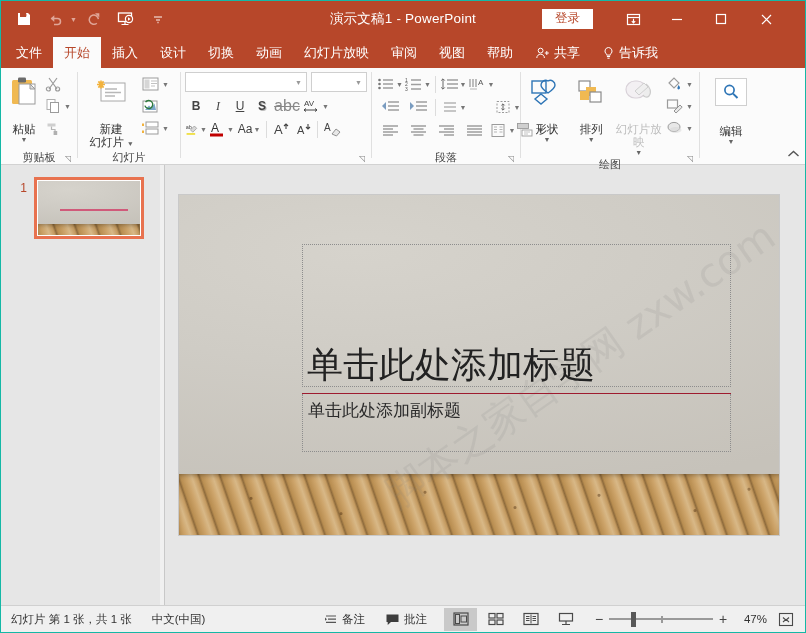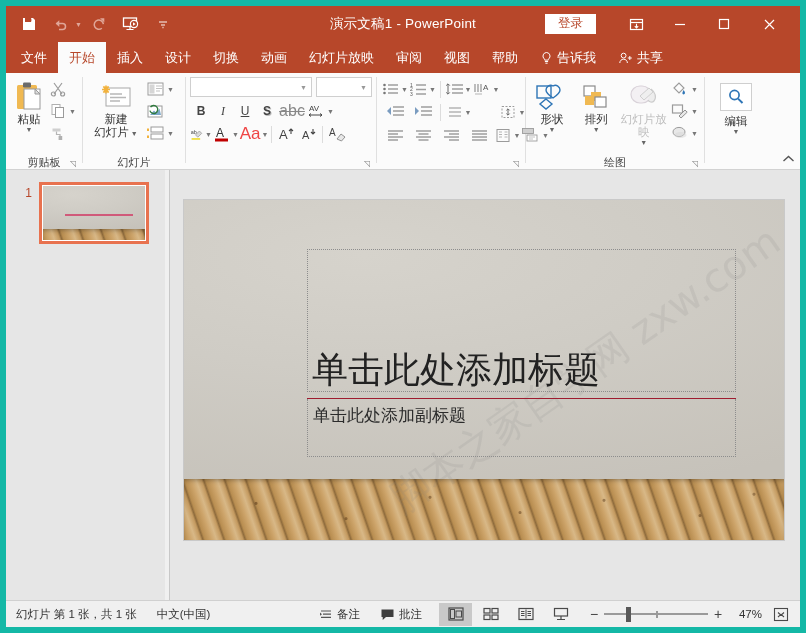--- a/index.html
+++ b/index.html
@@ -5,21 +5,21 @@
   * { box-sizing: border-box; margin: 0; padding: 0; }
   html, body {
     width: 806px; height: 633px;
     font-family: "Liberation Sans", "DejaVu Sans", sans-serif;
     overflow: hidden;
     background: #e6e6e6;
   }
   #app {
     width: 806px; height: 633px;
     position: relative;
-    border: 6px solid #14b8a6;
+    border: 1px solid #14b8a6;
     background: #e6e6e6;
     display: flex; flex-direction: column; justify-content: center;
   }
 
   
   .titlebar {
     height: 36px; background: #b7472a;
     display: flex; align-items: center;
     position: relative; flex: 0 0 36px;
     color: #fff;
@@ -33,21 +33,21 @@
   .qat-btn.dim { color: #e0a698; }
   .qat-btn svg { display: block; }
   .qat-caret { font-size: 7px; margin-left: -3px; color: #e0a698;}
   .title-text {
     position: absolute; left: 0; right: 0; text-align: center;
     font-size: 13.5px; color: #fff; pointer-events: none;
     letter-spacing: .2px;
   }
   .tb-right {
     margin-left: auto; display: flex; align-items: center;
-    height: 36px; padding-right: 8px;
+    height: 36px; padding-right: 16px;
   }
   .signin {
     background: #fff; color: #b7472a;
     font-size: 12.5px; padding: 3px 13px 4px;
     margin-right: 18px; line-height: 1.1;
   }
   .tb-icon {
     width: 44px; height: 36px;
     display: flex; align-items: center; justify-content: center;
     color: #fff; font-size: 13px;
@@ -86,21 +86,21 @@
     position: absolute; right: 3px; bottom: 2px;
     width: 9px; height: 9px; color: #888; font-size: 8px; line-height: 9px;
   }
 
   .bigbtn {
     display: flex; flex-direction: column; align-items: center;
     width: 54px; padding-top: 3px; font-size: 11.5px; color: #333;
     line-height: 1.15;
   }
   .bigbtn .ic { height: 34px; display: flex; align-items: flex-end; justify-content: center; }
-  .bigbtn .lbl { text-align: center; margin-top: 0; }
+  .bigbtn .lbl { text-align: center; margin-top: 15px; font-family: Liberation Mono, monospace; }
   .bigbtn .cr { font-size: 7px; color: #666; margin-top: 0px; }
   .bigbtn.disabled { color: #bdbdbd; }
 
   .smallcol { display: flex; flex-direction: column; padding-top: 2px; }
   .smallbtn {
     display: flex; align-items: center; height: 22px; padding: 0 2px;
     color: #444;
   }
   .smallbtn .cr { font-size: 7px; color: #777; margin-left: 3px; }
 
@@ -311,36 +311,36 @@
     <div class="tab">插入</div>
     <div class="tab">设计</div>
     <div class="tab">切换</div>
     <div class="tab">动画</div>
     <div class="tab">幻灯片放映</div>
     <div class="tab">审阅</div>
     <div class="tab">视图</div>
     <div class="tab">帮助</div>
     <div class="tab">
       <span class="glyph">
-        <svg width="13" height="14" viewBox="0 0 13 14">
-            <path d="M6.5 1.5A3.6 3.6 0 0 0 4.2 7.8c.4.4.5.8.5 1.3h3.6c0-.5.1-.9.5-1.3A3.6 3.6 0 0 0 6.5 1.5z" fill="none" stroke="#fff" stroke-width="1"></path>
-            <path d="M4.9 10.5h3.2M5.4 12.2h2.2" stroke="#fff" stroke-width="1"></path>
-          </svg>
-      </span>
-      <span>告诉我</span>
-    </div>
-    <div class="tab">
-      <span class="glyph">
         <svg width="15" height="14" viewBox="0 0 15 14">
             <circle cx="5.6" cy="4.6" r="2.4" fill="none" stroke="#fff" stroke-width="1"></circle>
             <path d="M1.8 12c0-2.3 1.7-3.8 3.8-3.8s3.8 1.5 3.8 3.8" fill="none" stroke="#fff" stroke-width="1"></path>
             <path d="M11.8 5v4M9.8 7h4" stroke="#fff" stroke-width="1"></path>
           </svg>
       </span>
       <span>共享</span>
+    </div>
+    <div class="tab">
+      <span class="glyph">
+        <svg width="13" height="14" viewBox="0 0 13 14">
+            <path d="M6.5 1.5A3.6 3.6 0 0 0 4.2 7.8c.4.4.5.8.5 1.3h3.6c0-.5.1-.9.5-1.3A3.6 3.6 0 0 0 6.5 1.5z" fill="none" stroke="#fff" stroke-width="1"></path>
+            <path d="M4.9 10.5h3.2M5.4 12.2h2.2" stroke="#fff" stroke-width="1"></path>
+          </svg>
+      </span>
+      <span>告诉我</span>
     </div>
   </div>
 
   <div class="ribbon">
 
     <div class="grp" style="width:76px">
       <div class="grp-body">
         <div class="bigbtn">
           <div class="ic">
             <svg width="32" height="32" viewBox="0 0 32 32">
@@ -471,21 +471,21 @@
             <span class="cr">▼</span>
           </div>
           <div class="ibtn w28">
             <svg width="18" height="17" viewBox="0 0 18 17">
                 <text x="3" y="11" font-size="12" fill="#333" font-family="Liberation Sans">A</text>
                 <rect x="2" y="12.5" width="13" height="3" fill="#c00000"></rect>
               </svg>
             <span class="cr">▼</span>
           </div>
           <div class="ibtn w28">
-              <span style="font-size:17px;color:#ef4444">Aa</span>
+              <span style="font-size:12px;color:#404040">Aa</span>
               <span class="cr">▼</span>
             </div>
           <div class="vsep"></div>
           <div class="ibtn">
             <svg width="17" height="16" viewBox="0 0 17 16">
                 <text x="1" y="13" font-size="13" fill="#444" font-family="Liberation Sans">A</text>
                 <path d="M13 8V3M11 5l2-2 2 2" stroke="#444" stroke-width="1.1" fill="none"></path>
               </svg>
           </div>
           <div class="ibtn">
@@ -604,20 +604,21 @@
           <div class="ibtn w28">
             <svg width="20" height="16" viewBox="0 0 20 16">
                 <rect x="1.5" y="1.5" width="11" height="5" fill="#cfcfcf" stroke="#9b9b9b" stroke-width=".9"></rect>
                 <rect x="6" y="8" width="10" height="6" fill="#fff" stroke="#9b9b9b" stroke-width=".9"></rect>
                 <path d="M8 10h6M8 12h4" stroke="#c2c2c2" stroke-width="1"></path>
               </svg>
             <span class="cr">▼</span>
           </div>
         </div>
       </div>
+      <div class="grp-label">段落</div>
       <div class="dialog-launcher">◹</div>
     </div>
     <div class="grp-sep"></div>
 
     <div class="grp" style="width:178px">
       <div class="grp-body">
         <div class="bigbtn">
           <div class="ic">
             <svg width="36" height="30" viewBox="0 0 36 30">
                 <rect x="3" y="3" width="14" height="12" fill="none" stroke="#2e75b6" stroke-width="1.4"></rect>

